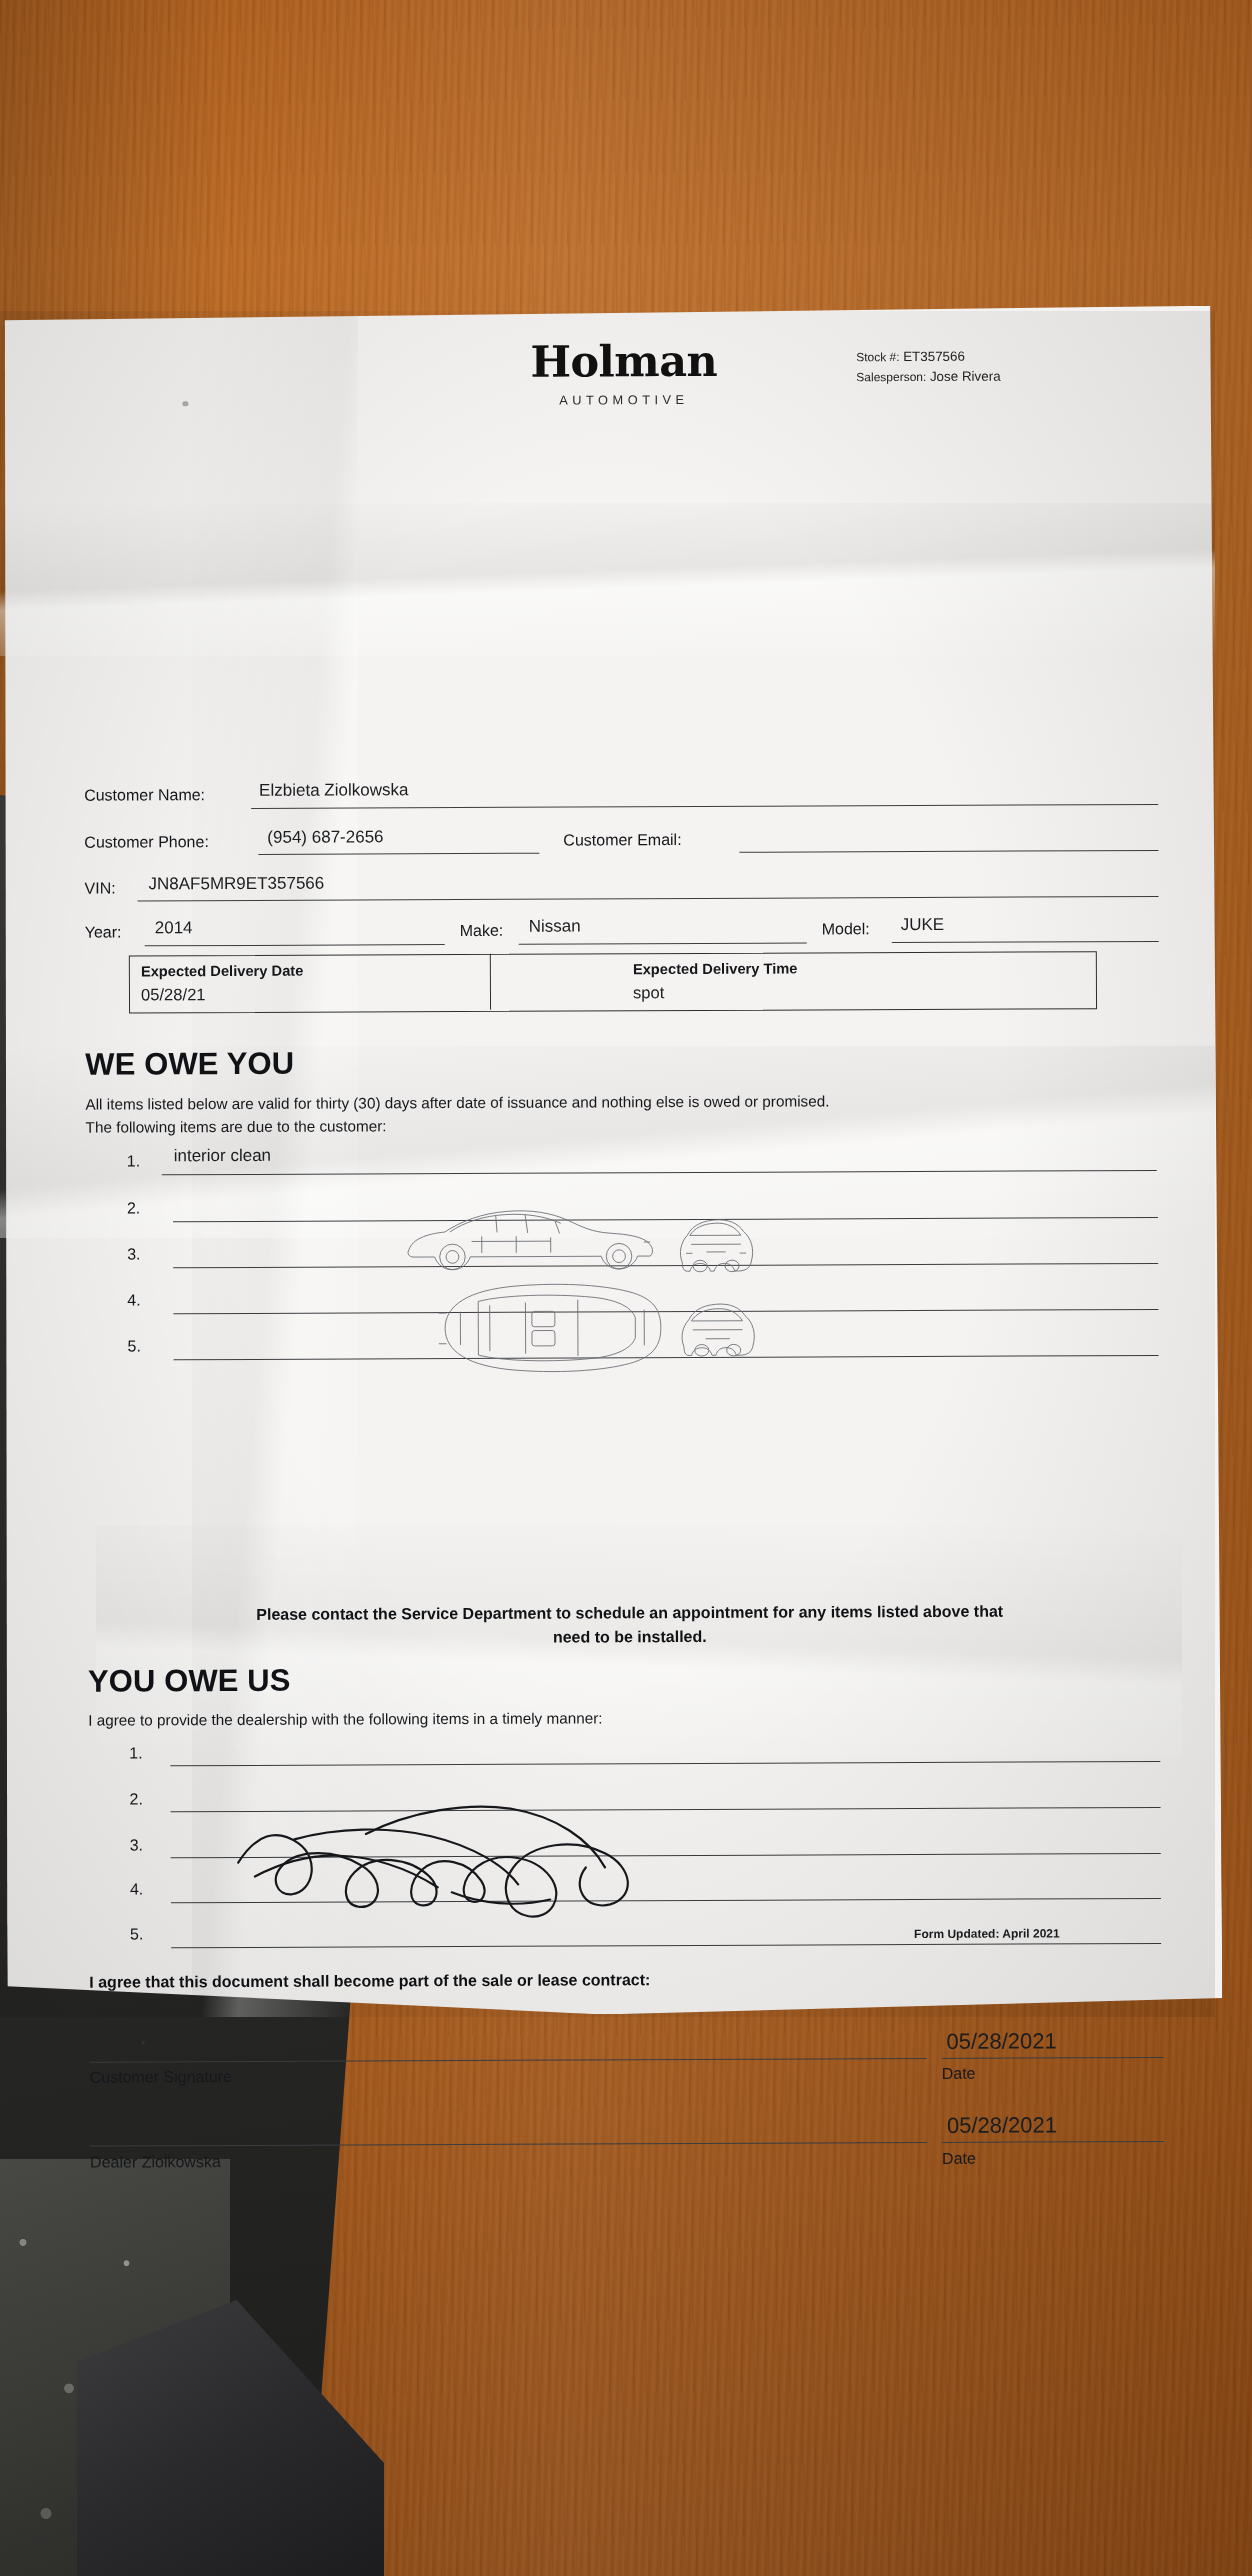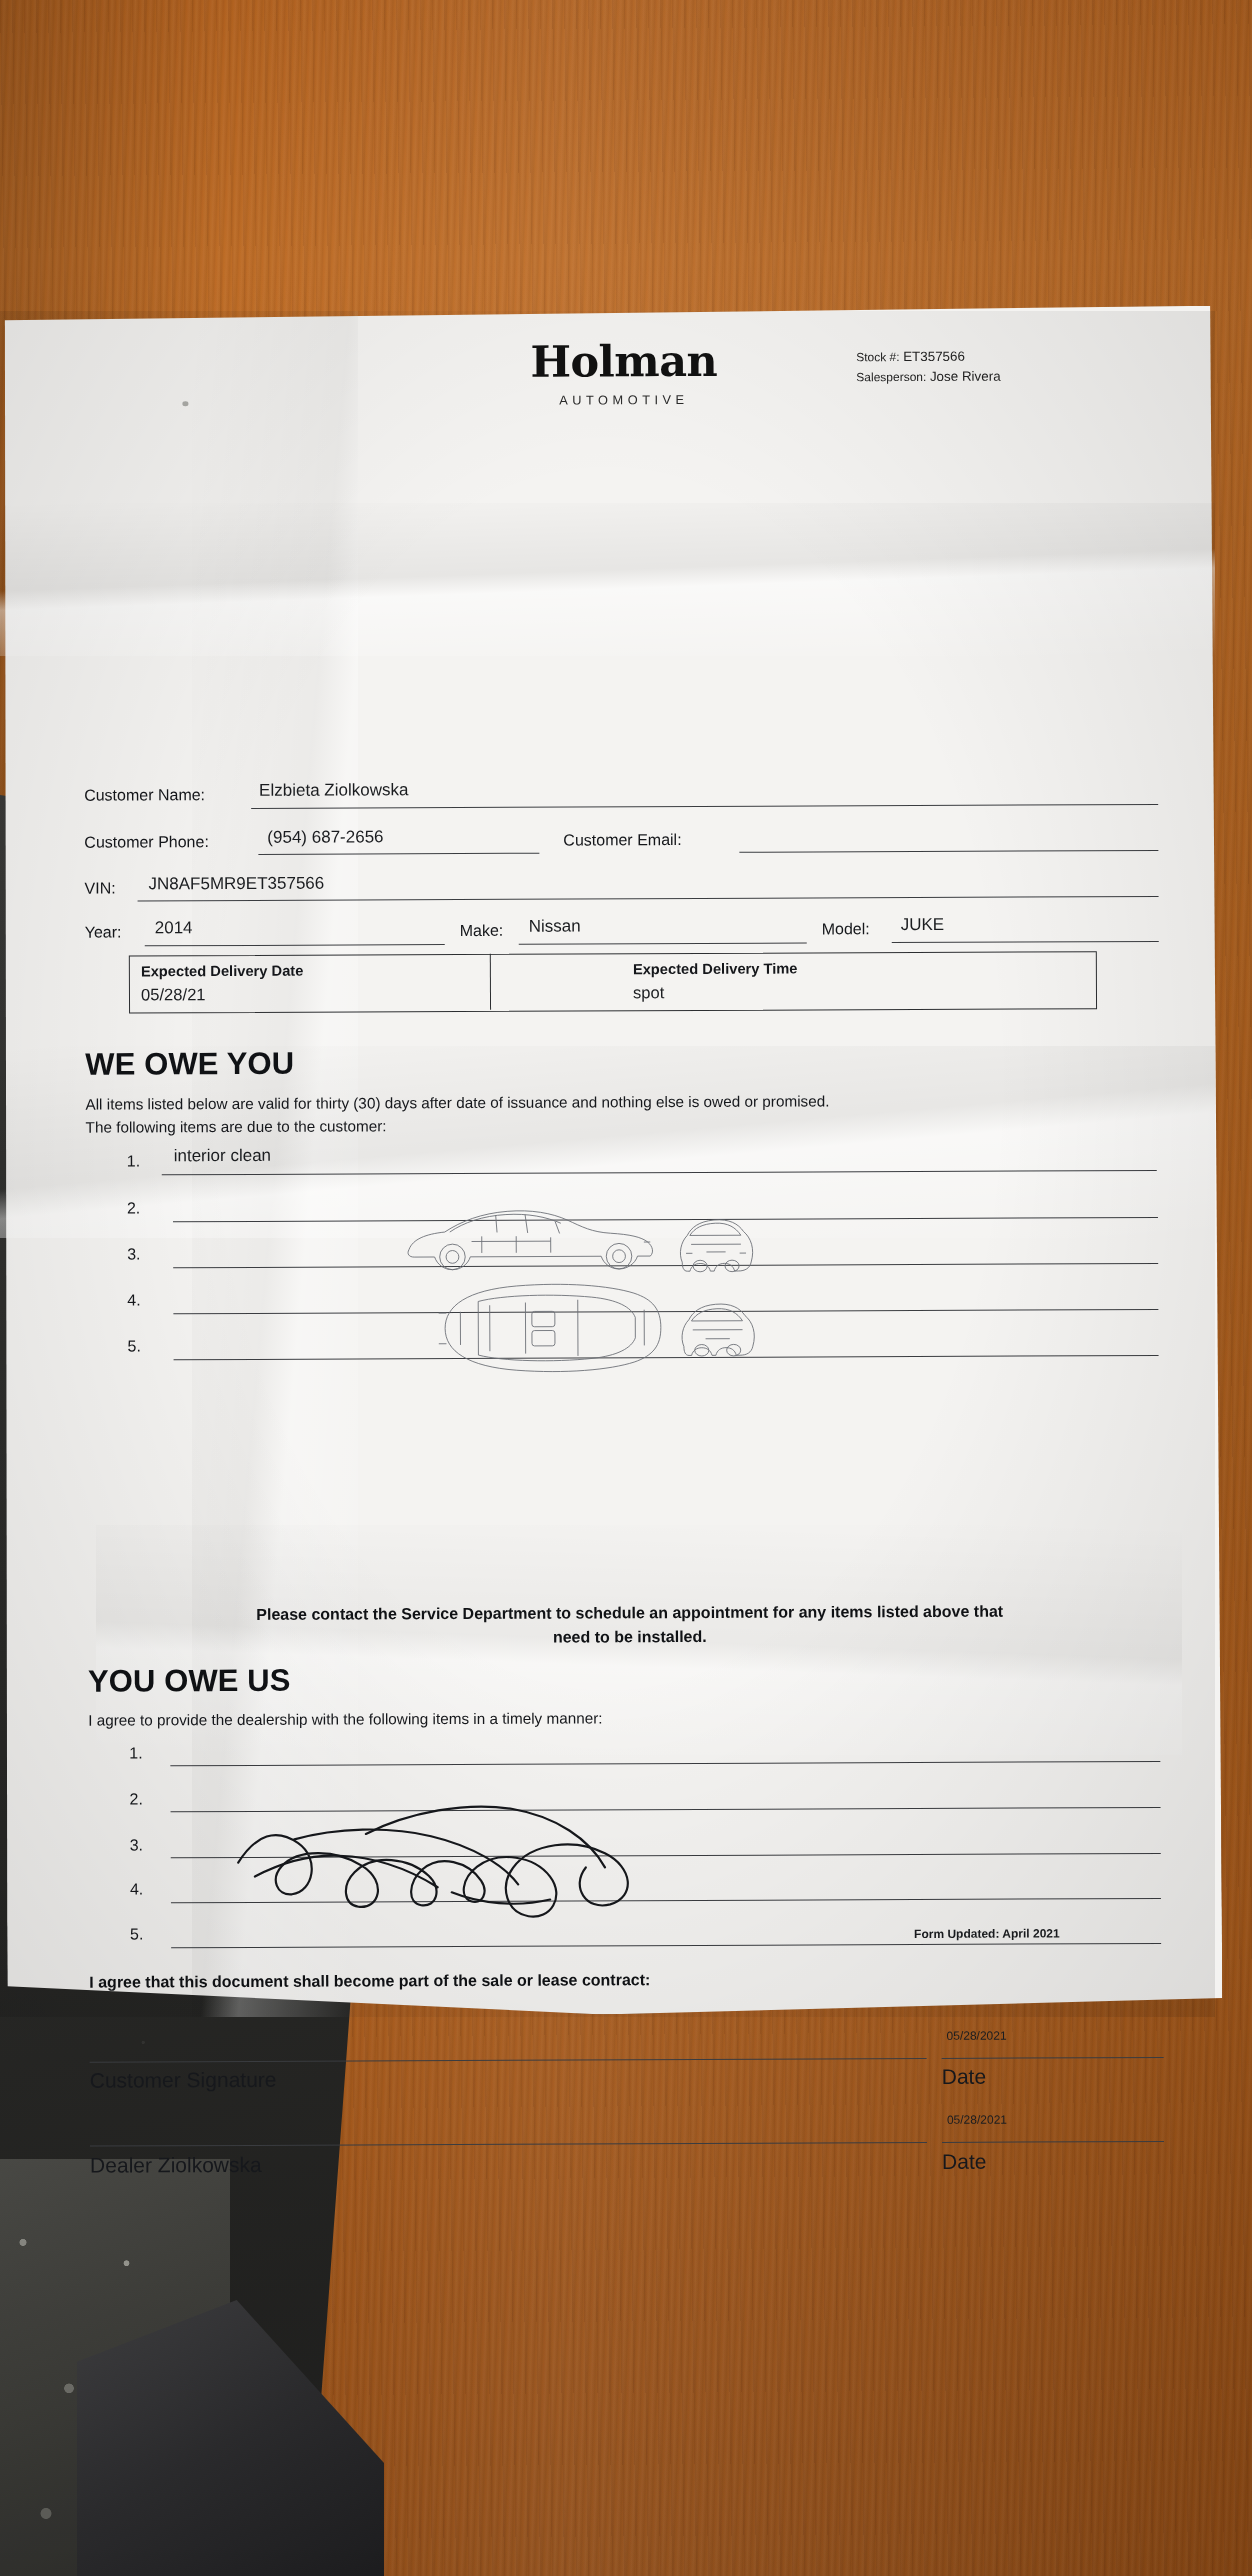--- a/index.html
+++ b/index.html
@@ -207,22 +207,22 @@
   }
   .body-text { font-size: 15.3px; color: #16181c; line-height: 1.42; }
   .body-bold { font-size: 16px; font-weight: 700; color: #101215; line-height: 1.42; }
 
   .list-num { position: absolute; font-size: 16px; color: #16181c; }
   .list-rule { position: absolute; border-bottom: 1.3px solid #3a3c40; }
   .list-val  { position: absolute; font-size: 17px; color: #1b1d20; }
 
   
   .sig-rule { position: absolute; border-bottom: 1.3px solid #3a3c40; }
-  .sig-label { position: absolute; font-size: 21px; color: #16181c; }
-  .sig-date { position: absolute; font-size: 12px; color: #1b1d20; }
+  .sig-label { position: absolute; font-size: 16px; color: #16181c; }
+  .sig-date { position: absolute; font-size: 22px; color: #1b1d20; }
 
   #form-updated {
     position: absolute;
     left: 907px; top: 1620px;
     font-size: 12px; font-weight: 700; color: #1b1d20;
   }
 
   
   #car-diagram { left: 396px; top: 894px; width: 434px; height: 185px; }
   #car-diagram svg { display: block; }

